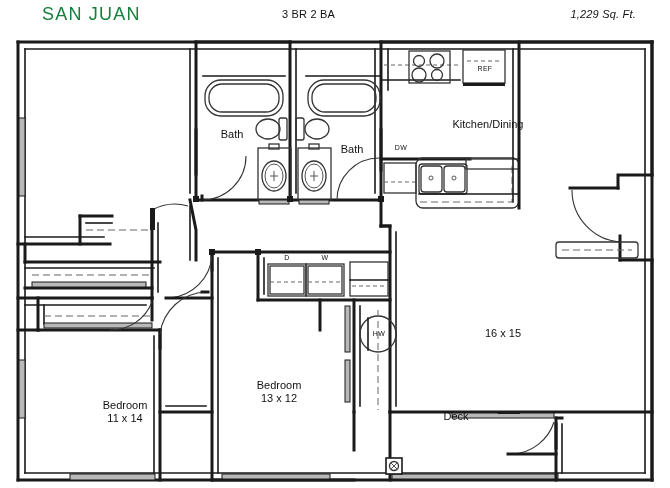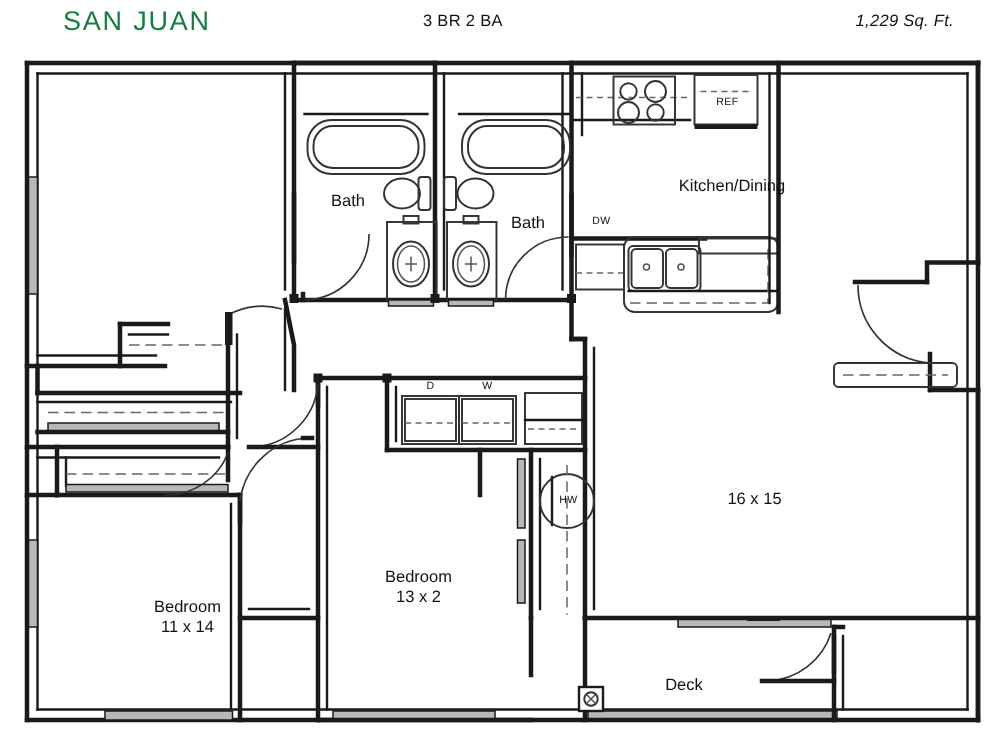--- a/index.html
+++ b/index.html
@@ -434,29 +434,29 @@
     <div class="room-label" style="left:418px; top:88px; width:140px;">
       <span class="rl-name">Kitchen/Dining</span>
     </div>
 
     <div class="room-label" style="left:443px; top:297px; width:120px;">
       <span class="rl-dim">16 x 15</span>
     </div>
 
     <div class="room-label" style="left:219px; top:349px; width:120px;">
       <span class="rl-name">Bedroom</span>
-      <span class="rl-dim">13 x 2</span>
+      <span class="rl-dim">13 x 12</span>
     </div>
 
     <div class="room-label" style="left:65px; top:369px; width:120px;">
       <span class="rl-name">Bedroom</span>
       <span class="rl-dim">11 x 14</span>
     </div>
 
-    <div class="room-label" style="left:426px; top:421px; width:60px;text-align:center;">
+    <div class="room-label" style="left:426px; top:380px; width:60px;text-align:center;">
       <span class="rl-name">Deck</span>
     </div>
 
     <div class="appliance-label" style="left:470px; top:35px; width:30px;">REF</div>
     <div class="appliance-label" style="left:388px; top:114px; width:26px;">DW</div>
     <div class="appliance-label" style="left:277px; top:224px; width:20px;">D</div>
     <div class="appliance-label" style="left:315px; top:224px; width:20px;">W</div>
     <div class="appliance-label" style="left:368px; top:300px; width:22px;">HW</div>
 
   </div>

